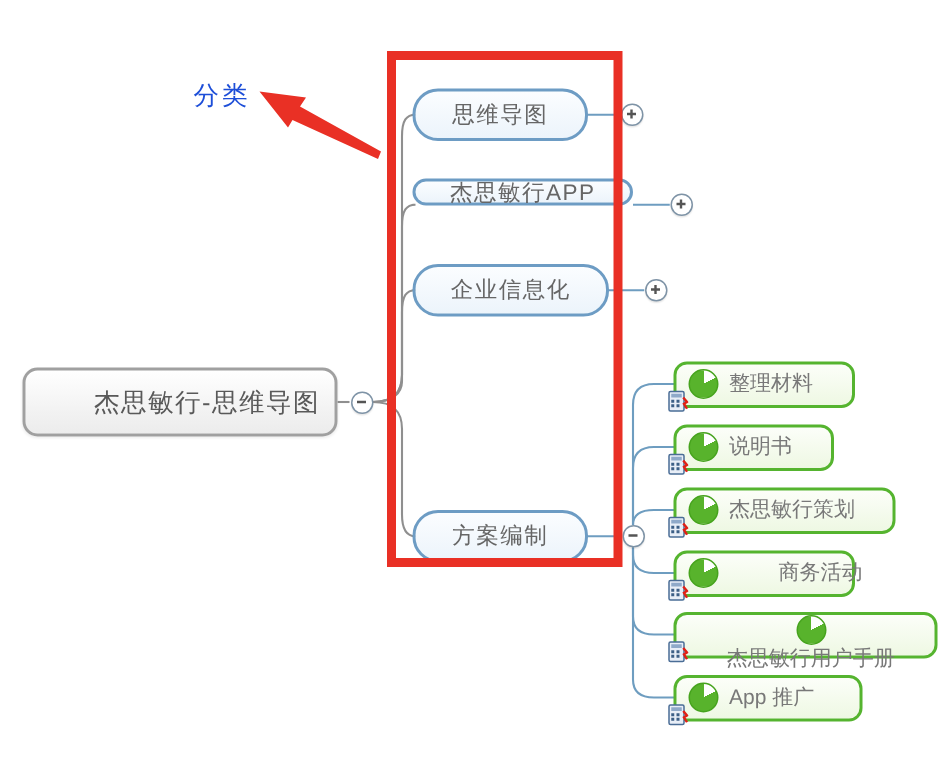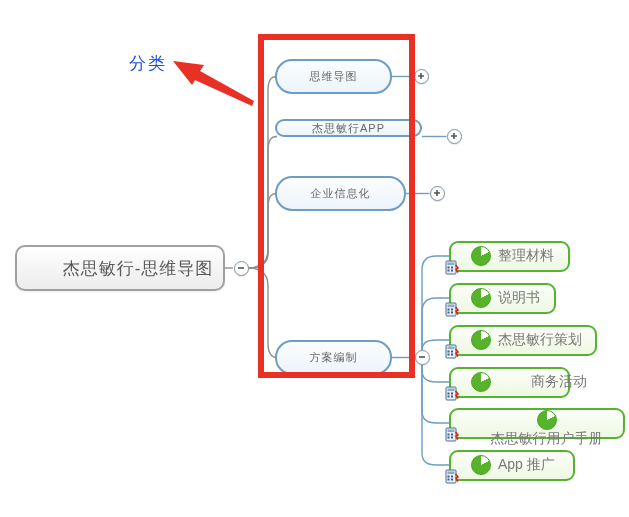--- a/index.html
+++ b/index.html
@@ -17,27 +17,27 @@
   .root-node{
     border:2px solid #a0a0a0;border-radius:10px;
     background:linear-gradient(180deg,#ffffff 0%,#f3f3f3 60%,#ececec 100%);
     color:#595959;font-size:17px;letter-spacing:1px;
     box-shadow:0 1px 2px rgba(0,0,0,0.08);
     padding-left:36px;
   }
   .branch-node{
     border:2px solid #6d9cc4;border-radius:17px;
     background:linear-gradient(180deg,#fbfdff 0%,#ecf4fb 100%);
-    color:#666666;font-size:11px;letter-spacing:1px;
+    color:#666666;font-size:15px;letter-spacing:1px;
   }
   .leaf-node{
     border:2px solid #55b42f;border-radius:9px;
     background:linear-gradient(180deg,#fcfef9 0%,#eef8e3 100%);
     color:#787878;font-size:14px;
-    justify-content:flex-start;z-index:10;padding-left:12px;
+    justify-content:flex-start;z-index:10;
   }
   .pie-icon{
     width:20px;height:20px;border-radius:50%;flex:0 0 auto;
     margin-left:8px;border:1px solid #46a31d;box-sizing:border-box;
     background:conic-gradient(#ffffff 0deg 62deg,#58b32c 62deg 360deg);
   }
   .leaf-label{margin-left:7px;white-space:nowrap;}
   .calc-icon{position:absolute;left:-6px;bottom:-6px;width:14px;height:17px;z-index:12;}
   .toggle-btn{
     position:absolute;width:15px;height:15px;border-radius:50%;

